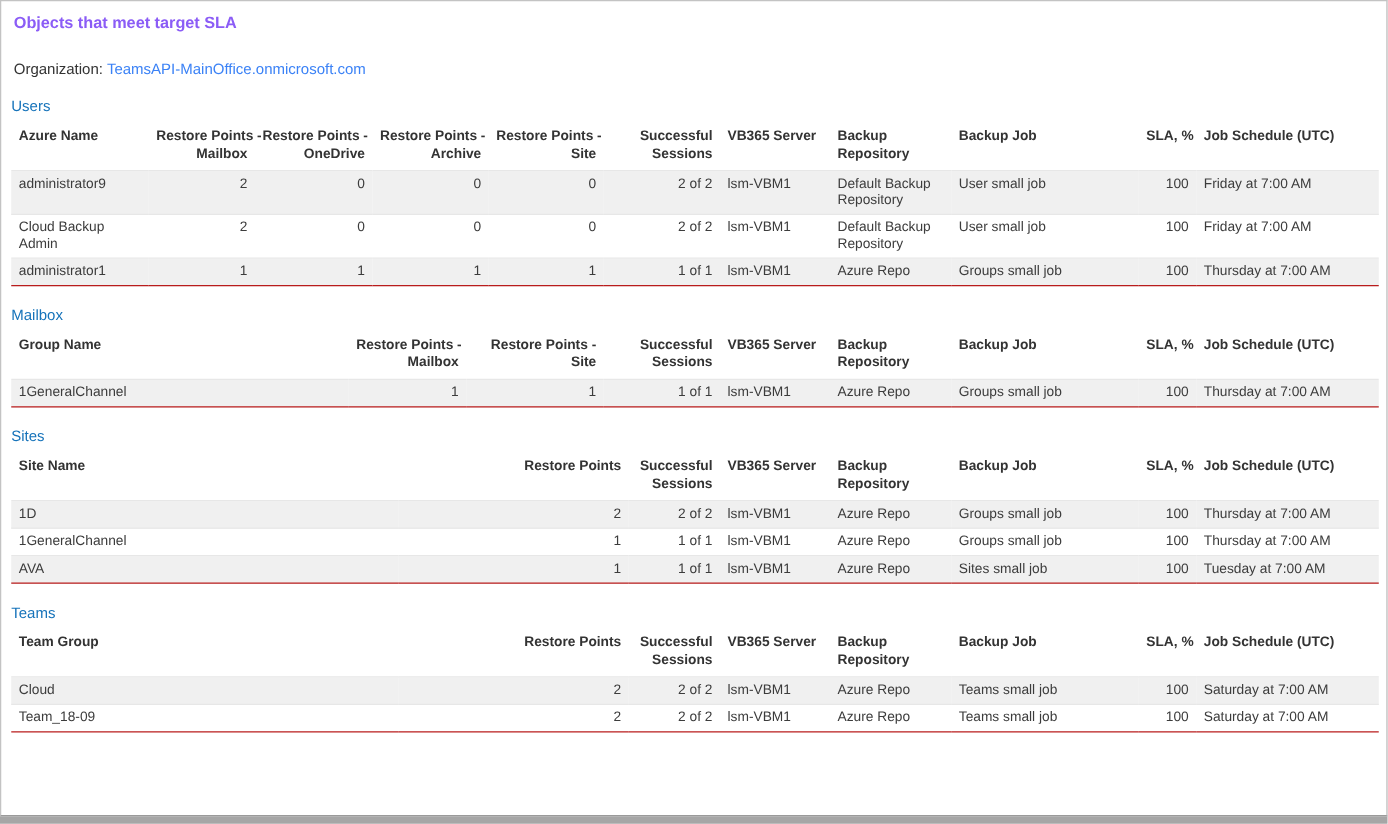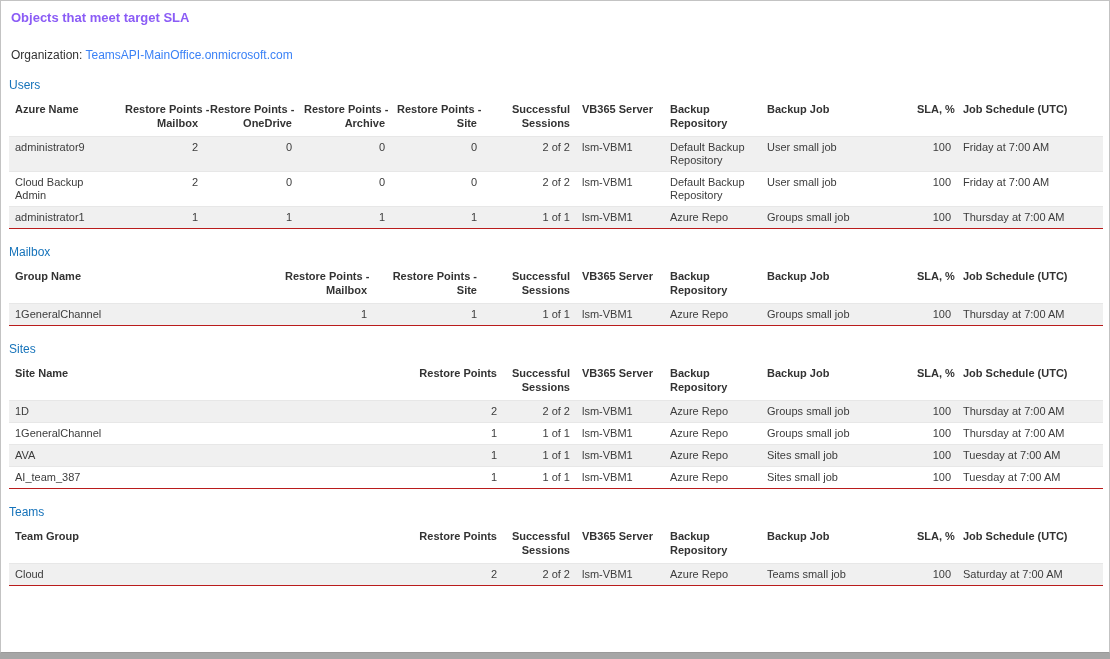--- a/index.html
+++ b/index.html
@@ -234,30 +234,20 @@
             <tr>
               <td>AVA</td>
               <td class="r">1</td>
               <td class="r">1 of 1</td>
               <td>lsm-VBM1</td>
               <td>Azure Repo</td>
               <td>Sites small job</td>
               <td class="r">100</td>
               <td>Tuesday at 7:00 AM</td>
             </tr>
-            <tr>
-              <td>AI_team_387</td>
-              <td class="r">1</td>
-              <td class="r">1 of 1</td>
-              <td>lsm-VBM1</td>
-              <td>Azure Repo</td>
-              <td>Sites small job</td>
-              <td class="r">100</td>
-              <td>Tuesday at 7:00 AM</td>
-            </tr>
           </tbody>
         </table>
       </div>
       <div>
         <div class="section-title">Teams</div>
         <table class="tbl">
           <colgroup>
             <col style="width: 310px;">
             <col style="width: 184px;">
             <col style="width: 73px;">
@@ -285,17 +275,27 @@
             <tr>
               <td>Cloud</td>
               <td class="r">2</td>
               <td class="r">2 of 2</td>
               <td>lsm-VBM1</td>
               <td>Azure Repo</td>
               <td>Teams small job</td>
               <td class="r">100</td>
               <td>Saturday at 7:00 AM</td>
             </tr>
+            <tr>
+              <td>Team_18-09</td>
+              <td class="r">2</td>
+              <td class="r">2 of 2</td>
+              <td>lsm-VBM1</td>
+              <td>Azure Repo</td>
+              <td>Teams small job</td>
+              <td class="r">100</td>
+              <td>Saturday at 7:00 AM</td>
+            </tr>
           </tbody>
         </table>
       </div>
     </div>
 </div>
 
 </body></html>

